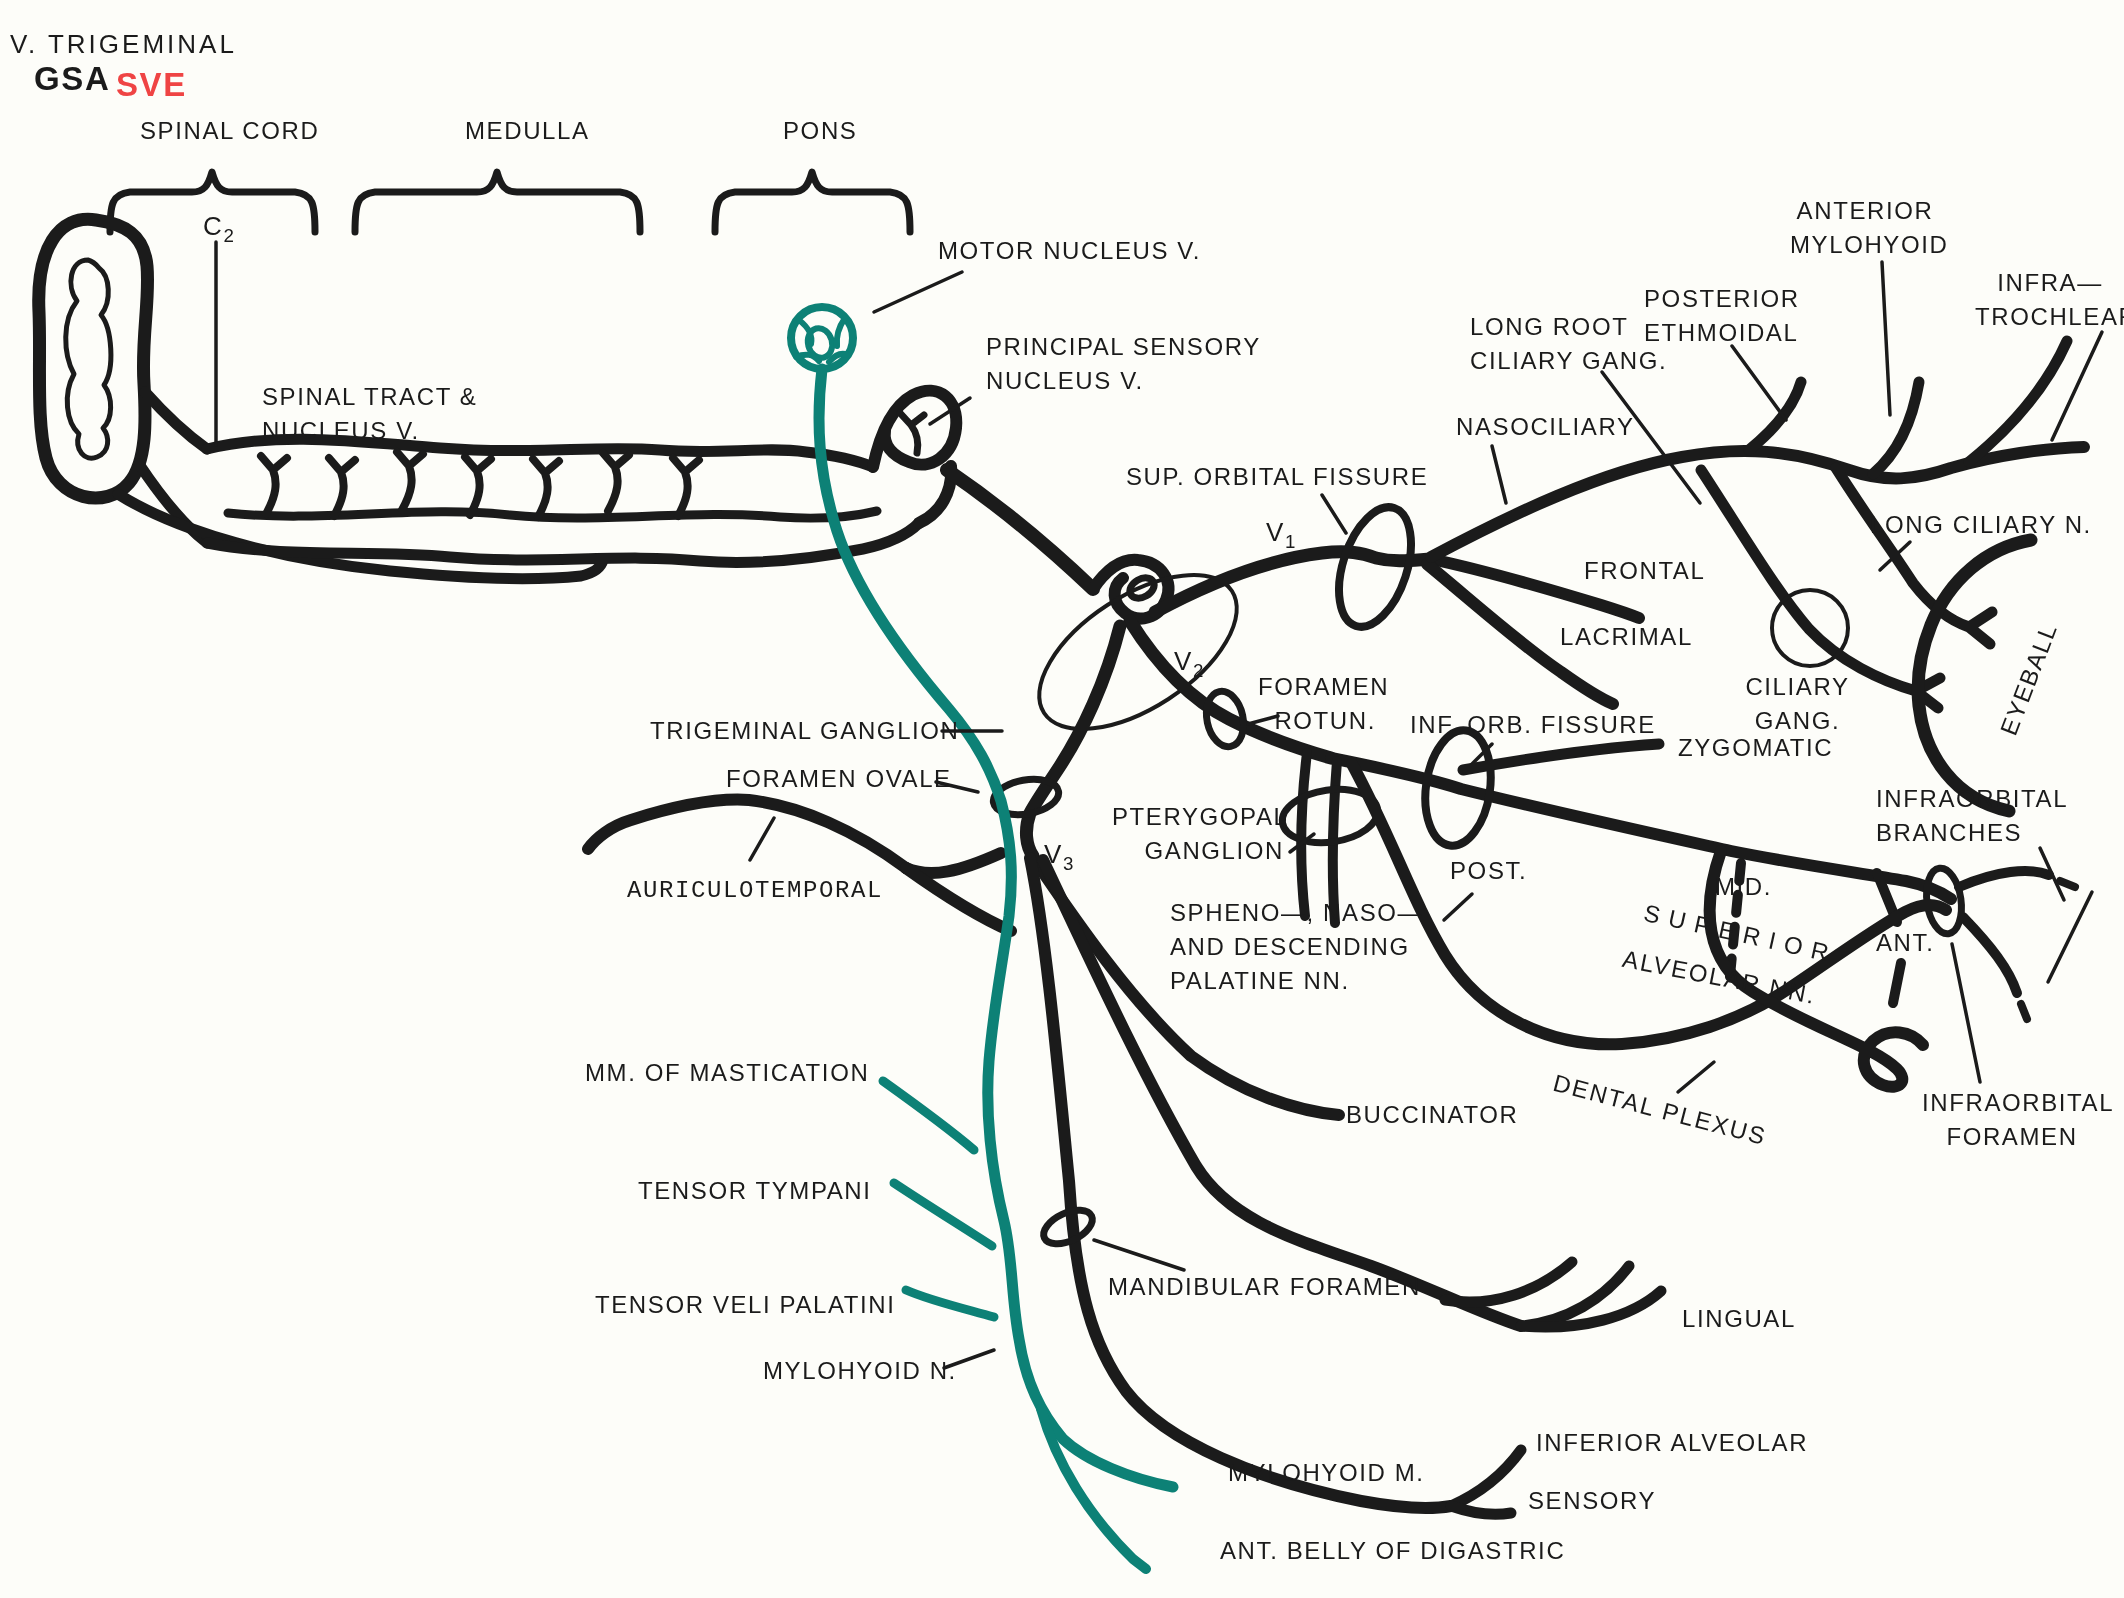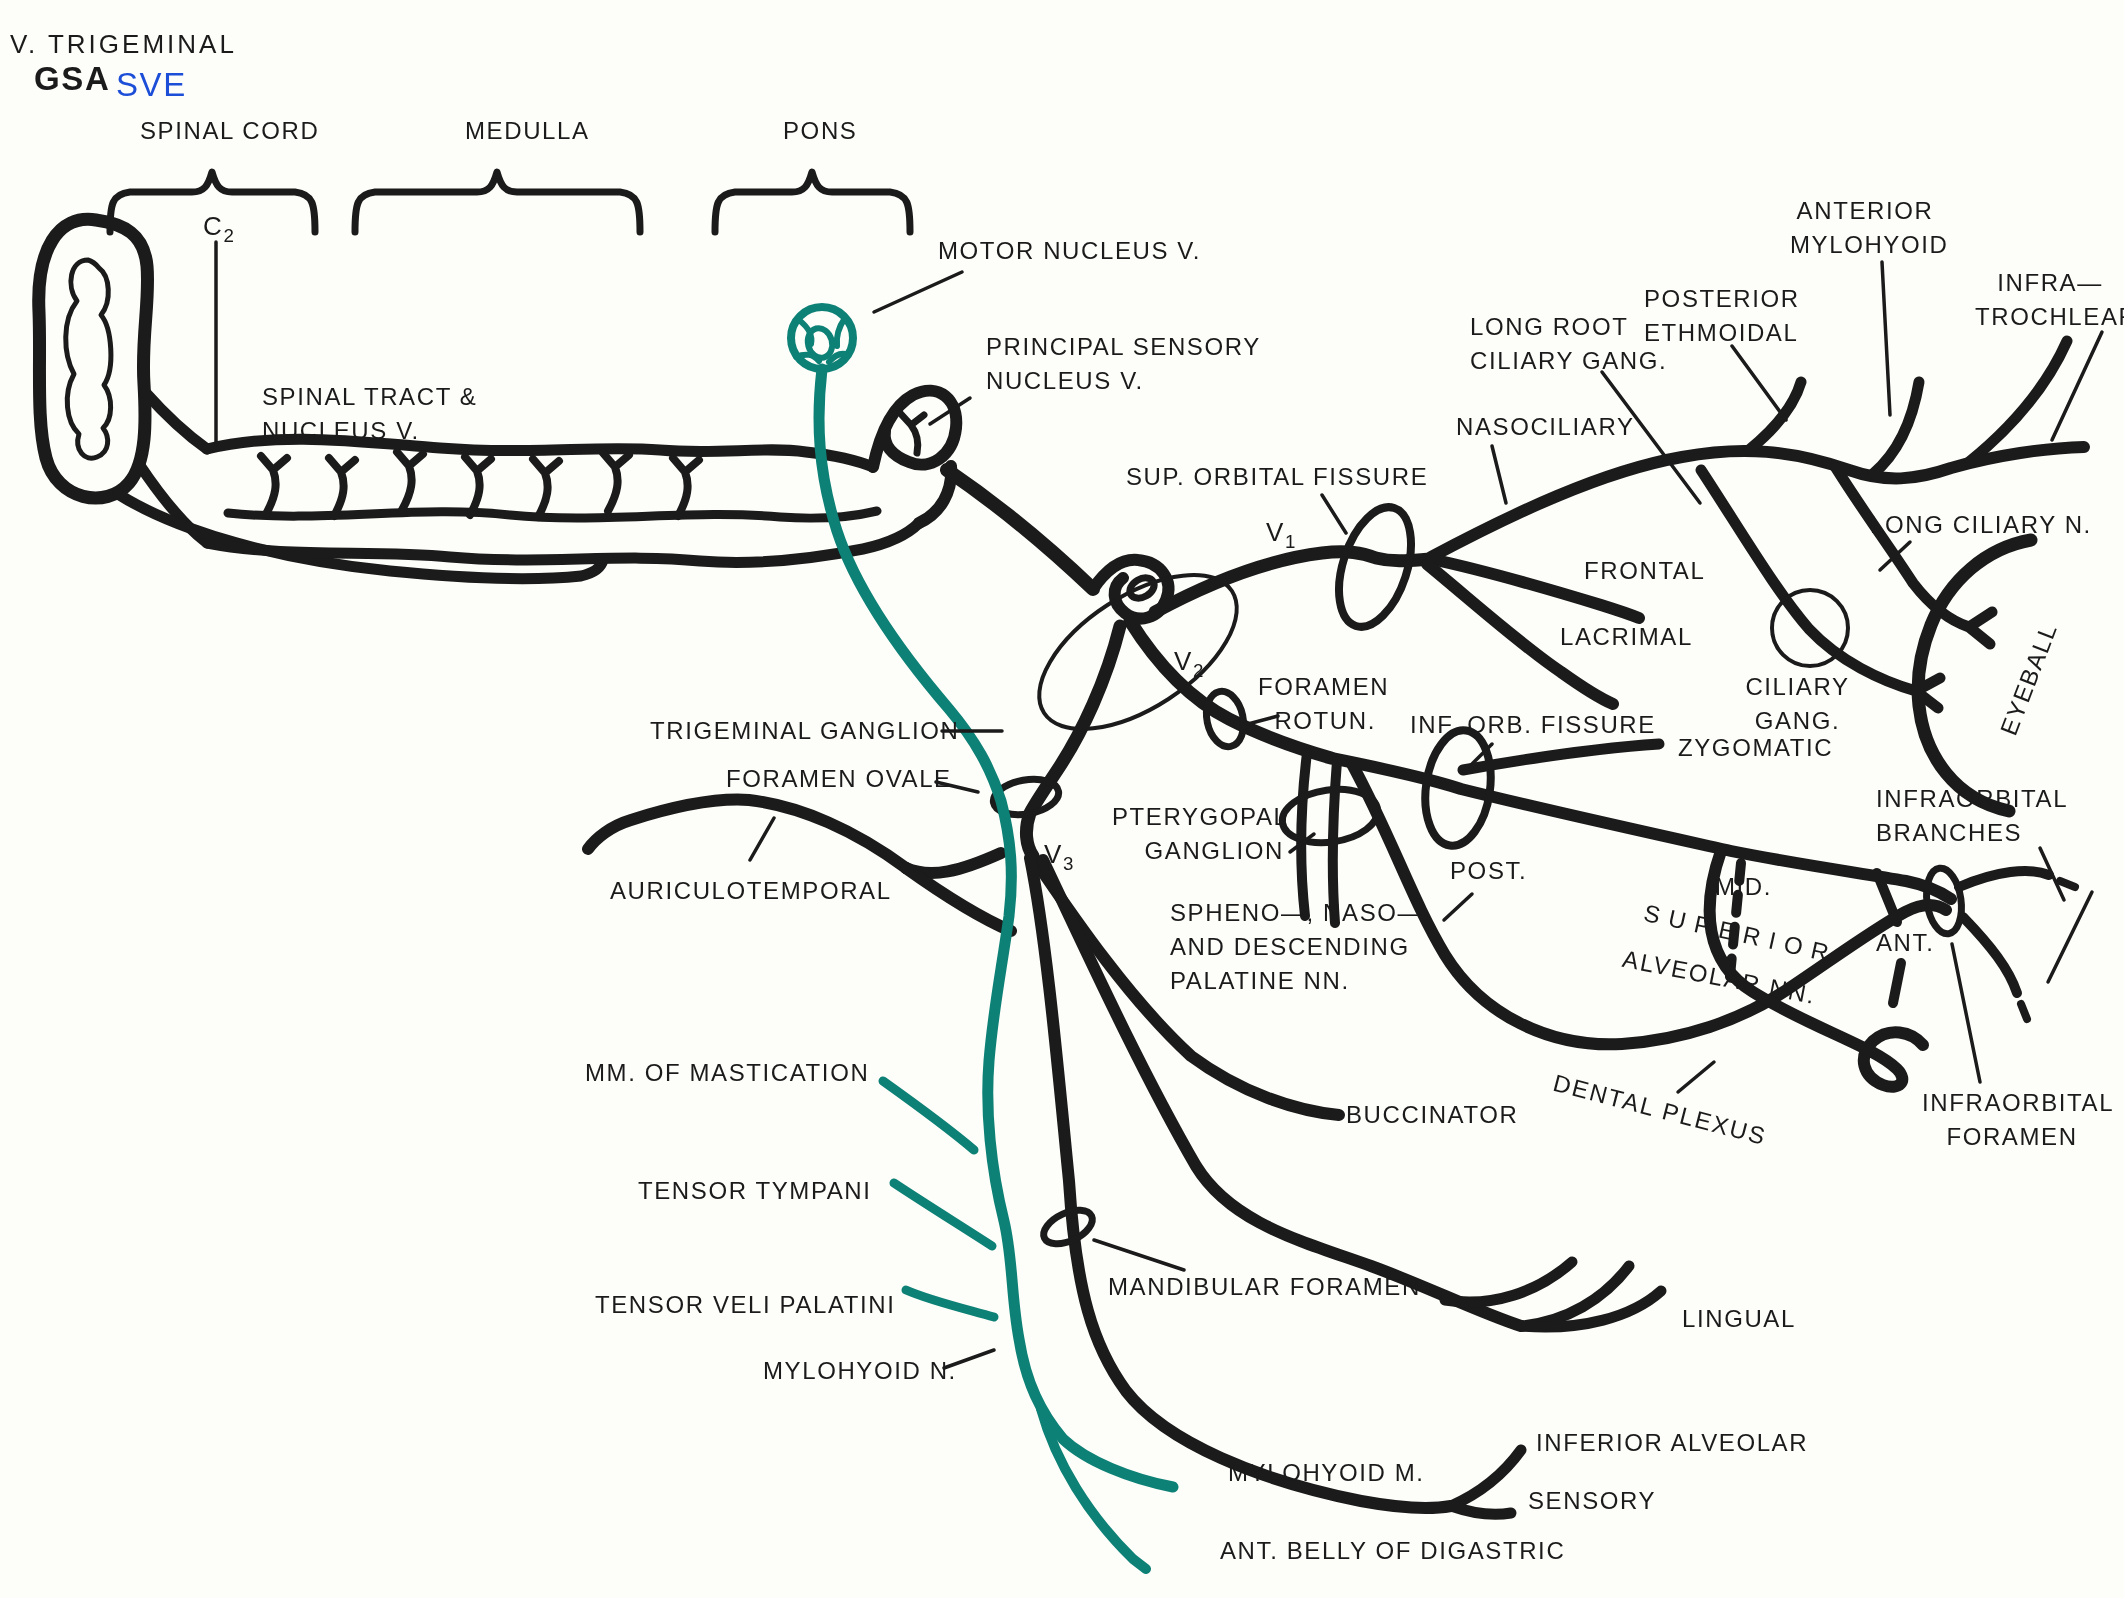--- a/index.html
+++ b/index.html
@@ -150,21 +150,21 @@
     <line x1="936" y1="782" x2="978" y2="792" marker-end="url(#ah)"></line>
     <line x1="750" y1="860" x2="774" y2="818" marker-end="url(#ah)"></line>
     <line x1="944" y1="1368" x2="994" y2="1350" marker-end="url(#ah)"></line>
     <line x1="1184" y1="1270" x2="1094" y2="1240" marker-end="url(#ah)"></line>
   </g>
 </svg>
 
 <div id="labels">
       <div class="lbl" style="left: 10px; top: 26px; font-size: 26px; letter-spacing: 3px; text-align: center;">V. TRIGEMINAL</div>
       <div class="lbl" style="left: 34px; top: 56px; font-size: 33px; font-weight: 700;">GSA</div>
-      <div class="lbl" style="left: 116px; top: 62px; font-size: 33px; font-weight: 400; color: #1d4ed8;">SVE</div>
+      <div class="lbl" style="left: 116px; top: 62px; font-size: 33px; font-weight: 700; color: #ef4444;">SVE</div>
       <div class="lbl" style="left: 140px; top: 114px;">SPINAL CORD</div>
       <div class="lbl" style="left: 465px; top: 114px;">MEDULLA</div>
       <div class="lbl" style="left: 783px; top: 114px;">PONS</div>
       <div class="lbl" style="left: 203px; top: 208px; font-size: 26px;">C<span class="ss">2</span></div>
       <div class="lbl" style="left: 262px; top: 380px;">SPINAL TRACT &amp;
 NUCLEUS V.</div>
       <div class="lbl" style="left: 938px; top: 234px;">MOTOR NUCLEUS V.</div>
       <div class="lbl" style="left: 986px; top: 330px;">PRINCIPAL SENSORY
 NUCLEUS V.</div>
       <div class="lbl" style="left: 1126px; top: 460px;">SUP. ORBITAL FISSURE</div>
@@ -195,21 +195,21 @@
       <div class="lbl" style="left: 1715px; top: 870px;">MID.</div>
       <div class="lbl" style="left: 1648px; top: 896px; letter-spacing: 9px; transform: rotate(12.5deg);">SUPERIOR</div>
       <div class="lbl" style="left: 1626px; top: 942px; letter-spacing: 2px; transform: rotate(11deg);">ALVEOLAR  NN.</div>
       <div class="lbl" style="left: 1876px; top: 926px;">ANT.</div>
       <div class="lbl" style="left: 1450px; top: 854px;">POST.</div>
       <div class="lbl" style="left: 1558px; top: 1066px; letter-spacing: 2px; transform: rotate(14.5deg);">DENTAL PLEXUS</div>
       <div class="lbl" style="left: 1922px; top: 1086px; width: 180px; text-align: center;">INFRAORBITAL
 FORAMEN</div>
       <div class="lbl" style="left: 650px; top: 714px;">TRIGEMINAL GANGLION</div>
       <div class="lbl" style="left: 726px; top: 762px;">FORAMEN OVALE</div>
-      <div class="lbl" style="left: 610px; top: 874px;">AURICULOTEMPORAL</div>
+      <div class="lbl" style="left: 627px; top: 874px; font-family: Liberation Mono, monospace;">AURICULOTEMPORAL</div>
       <div class="lbl" style="left: 1112px; top: 800px; width: 172px; text-align: right;">PTERYGOPAL
 GANGLION</div>
       <div class="lbl" style="left: 1170px; top: 896px;">SPHENO—, NASO—
 AND DESCENDING
 PALATINE NN.</div>
       <div class="lbl" style="left: 585px; top: 1056px;">MM. OF MASTICATION</div>
       <div class="lbl" style="left: 638px; top: 1174px;">TENSOR TYMPANI</div>
       <div class="lbl" style="left: 595px; top: 1288px;">TENSOR VELI PALATINI</div>
       <div class="lbl" style="left: 763px; top: 1354px;">MYLOHYOID N.</div>
       <div class="lbl" style="left: 1346px; top: 1098px;">BUCCINATOR</div>

